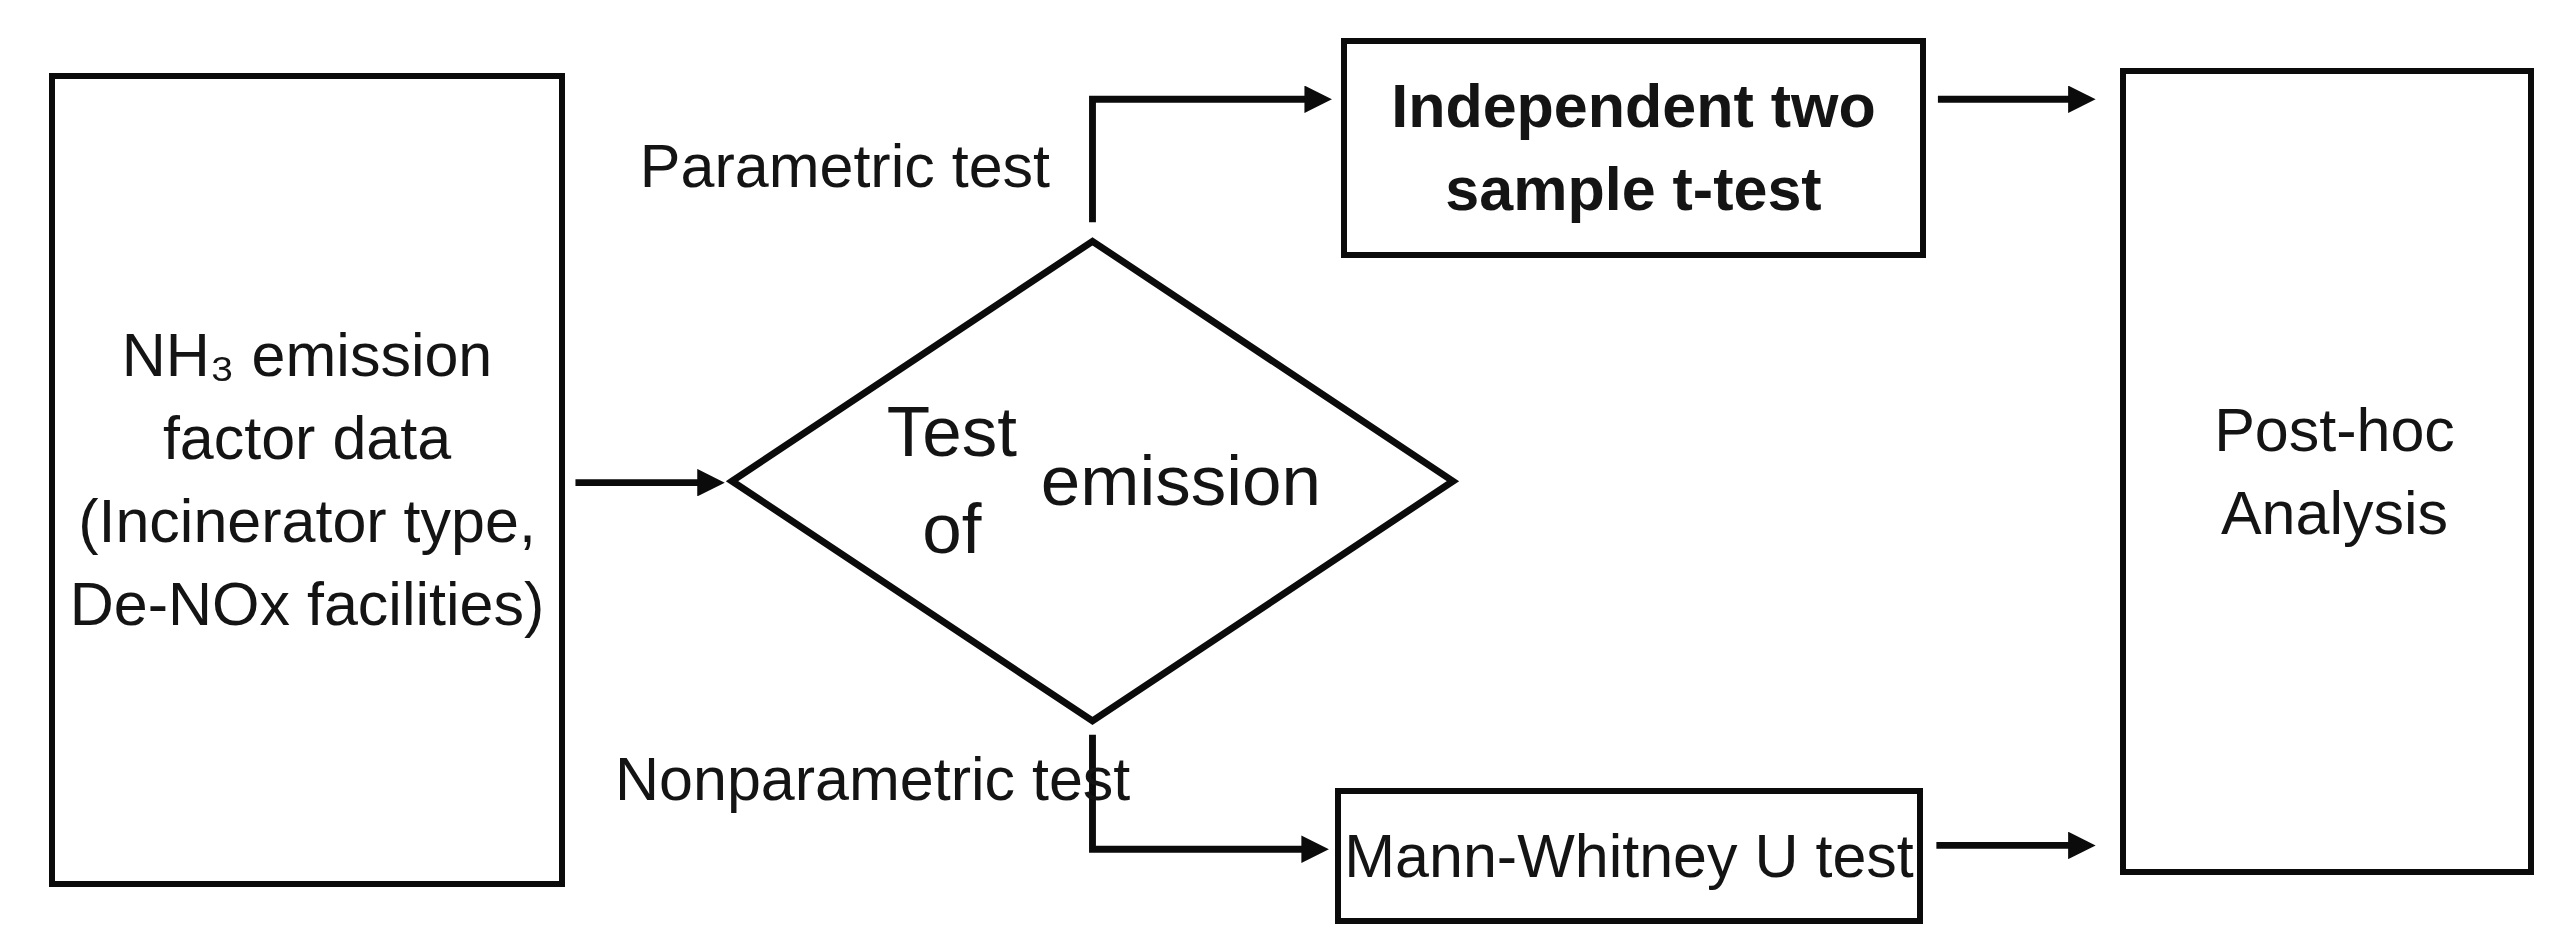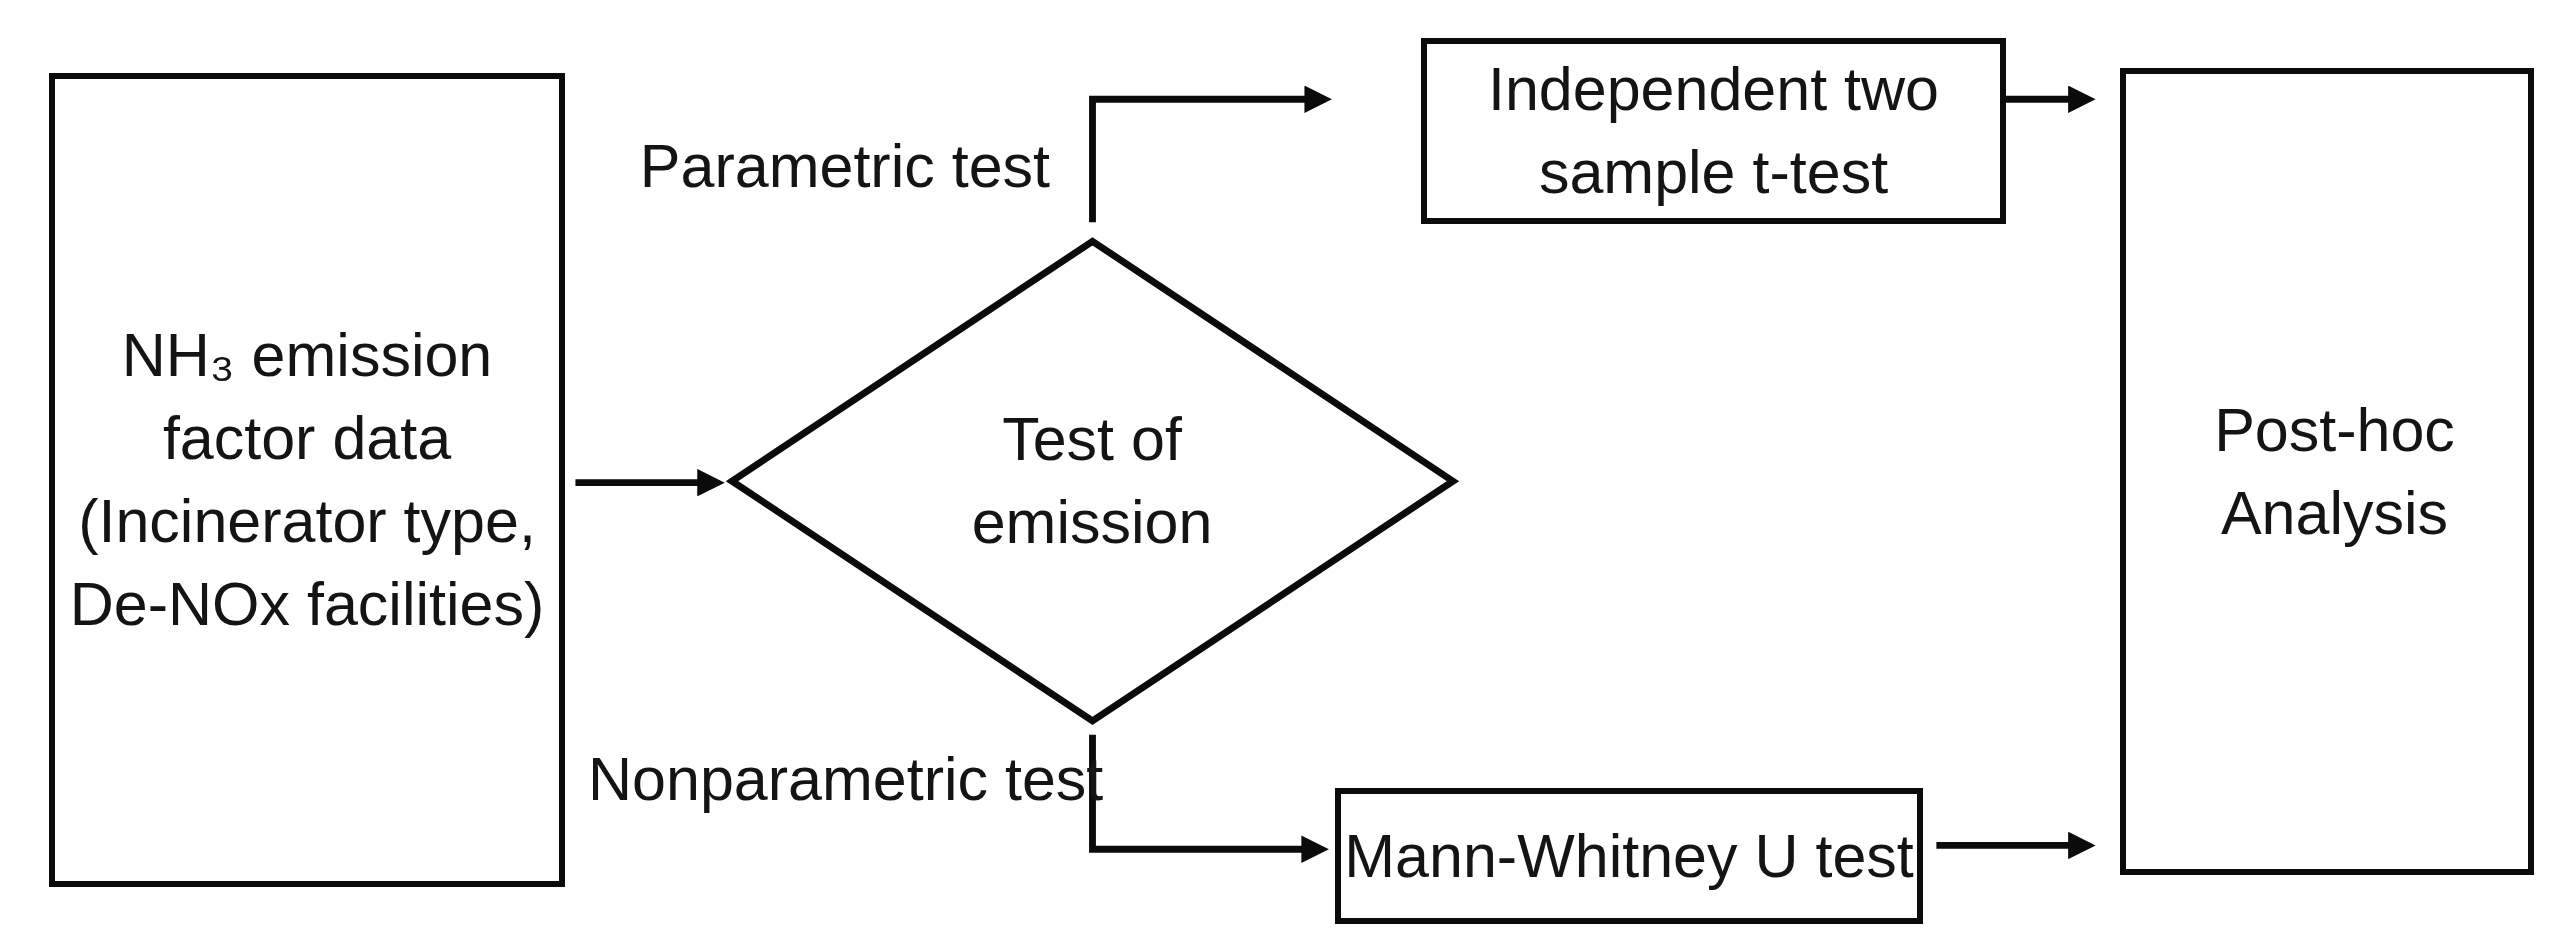--- a/index.html
+++ b/index.html
@@ -34,44 +34,44 @@
     align-items: center;
     text-align: center;
     font-size: 61px;
     line-height: 1.36;
     color: #141414;
   }
   .node .line { display: block; }
   .diamond-text {
     position: absolute;
     display: flex;
-    flex-direction: column;
+    flex-direction: row;
     justify-content: center;
     align-items: center;
     text-align: center;
-    font-size: 61px;
+    font-size: 71px;
     line-height: 1.36;
     color: #141414;
     background: transparent;
   }
   .edge-label {
     position: absolute;
     font-size: 61px;
     line-height: 1.1;
     text-align: right;
     color: #141414;
     white-space: nowrap;
   }
   #source-box   { left: 49px;   top: 73px;   width: 516px; height: 814px; }
-  #ttest-box    { left: 1421px; top: 38px;   width: 585px; height: 186px; }
+  #ttest-box    { left: 1341px; top: 38px;   width: 585px; height: 220px; font-weight: bold; }
   #mw-box       { left: 1335px; top: 788px; width: 588px; height: 136px; line-height: 1; }
   #posthoc-box  { left: 2120px; top: 68px;   width: 414px; height: 807px; padding-left: 15px; }
   #decision-text { left: 863px; top: 391px; width: 458px; height: 180px; }
   #label-parametric    { left: 592px; top: 133px;  width: 458px; }
-  #label-nonparametric { left: 588px; top: 746px;  width: 489px; }
+  #label-nonparametric { left: 615px; top: 746px;  width: 489px; }
 </style>
 </head>
 <body>
 
 <div id="canvas">
 
   <svg class="connectors" viewBox="0 0 3372 1240" xmlns="http://www.w3.org/2000/svg">
     <defs>
       <marker id="ah" markerWidth="4.2" markerHeight="4" refX="0.5" refY="2" orient="auto" markerUnits="strokeWidth">
         <path d="M0,0 L4,2 L0,4 z" fill="#0b0b0b"></path>

